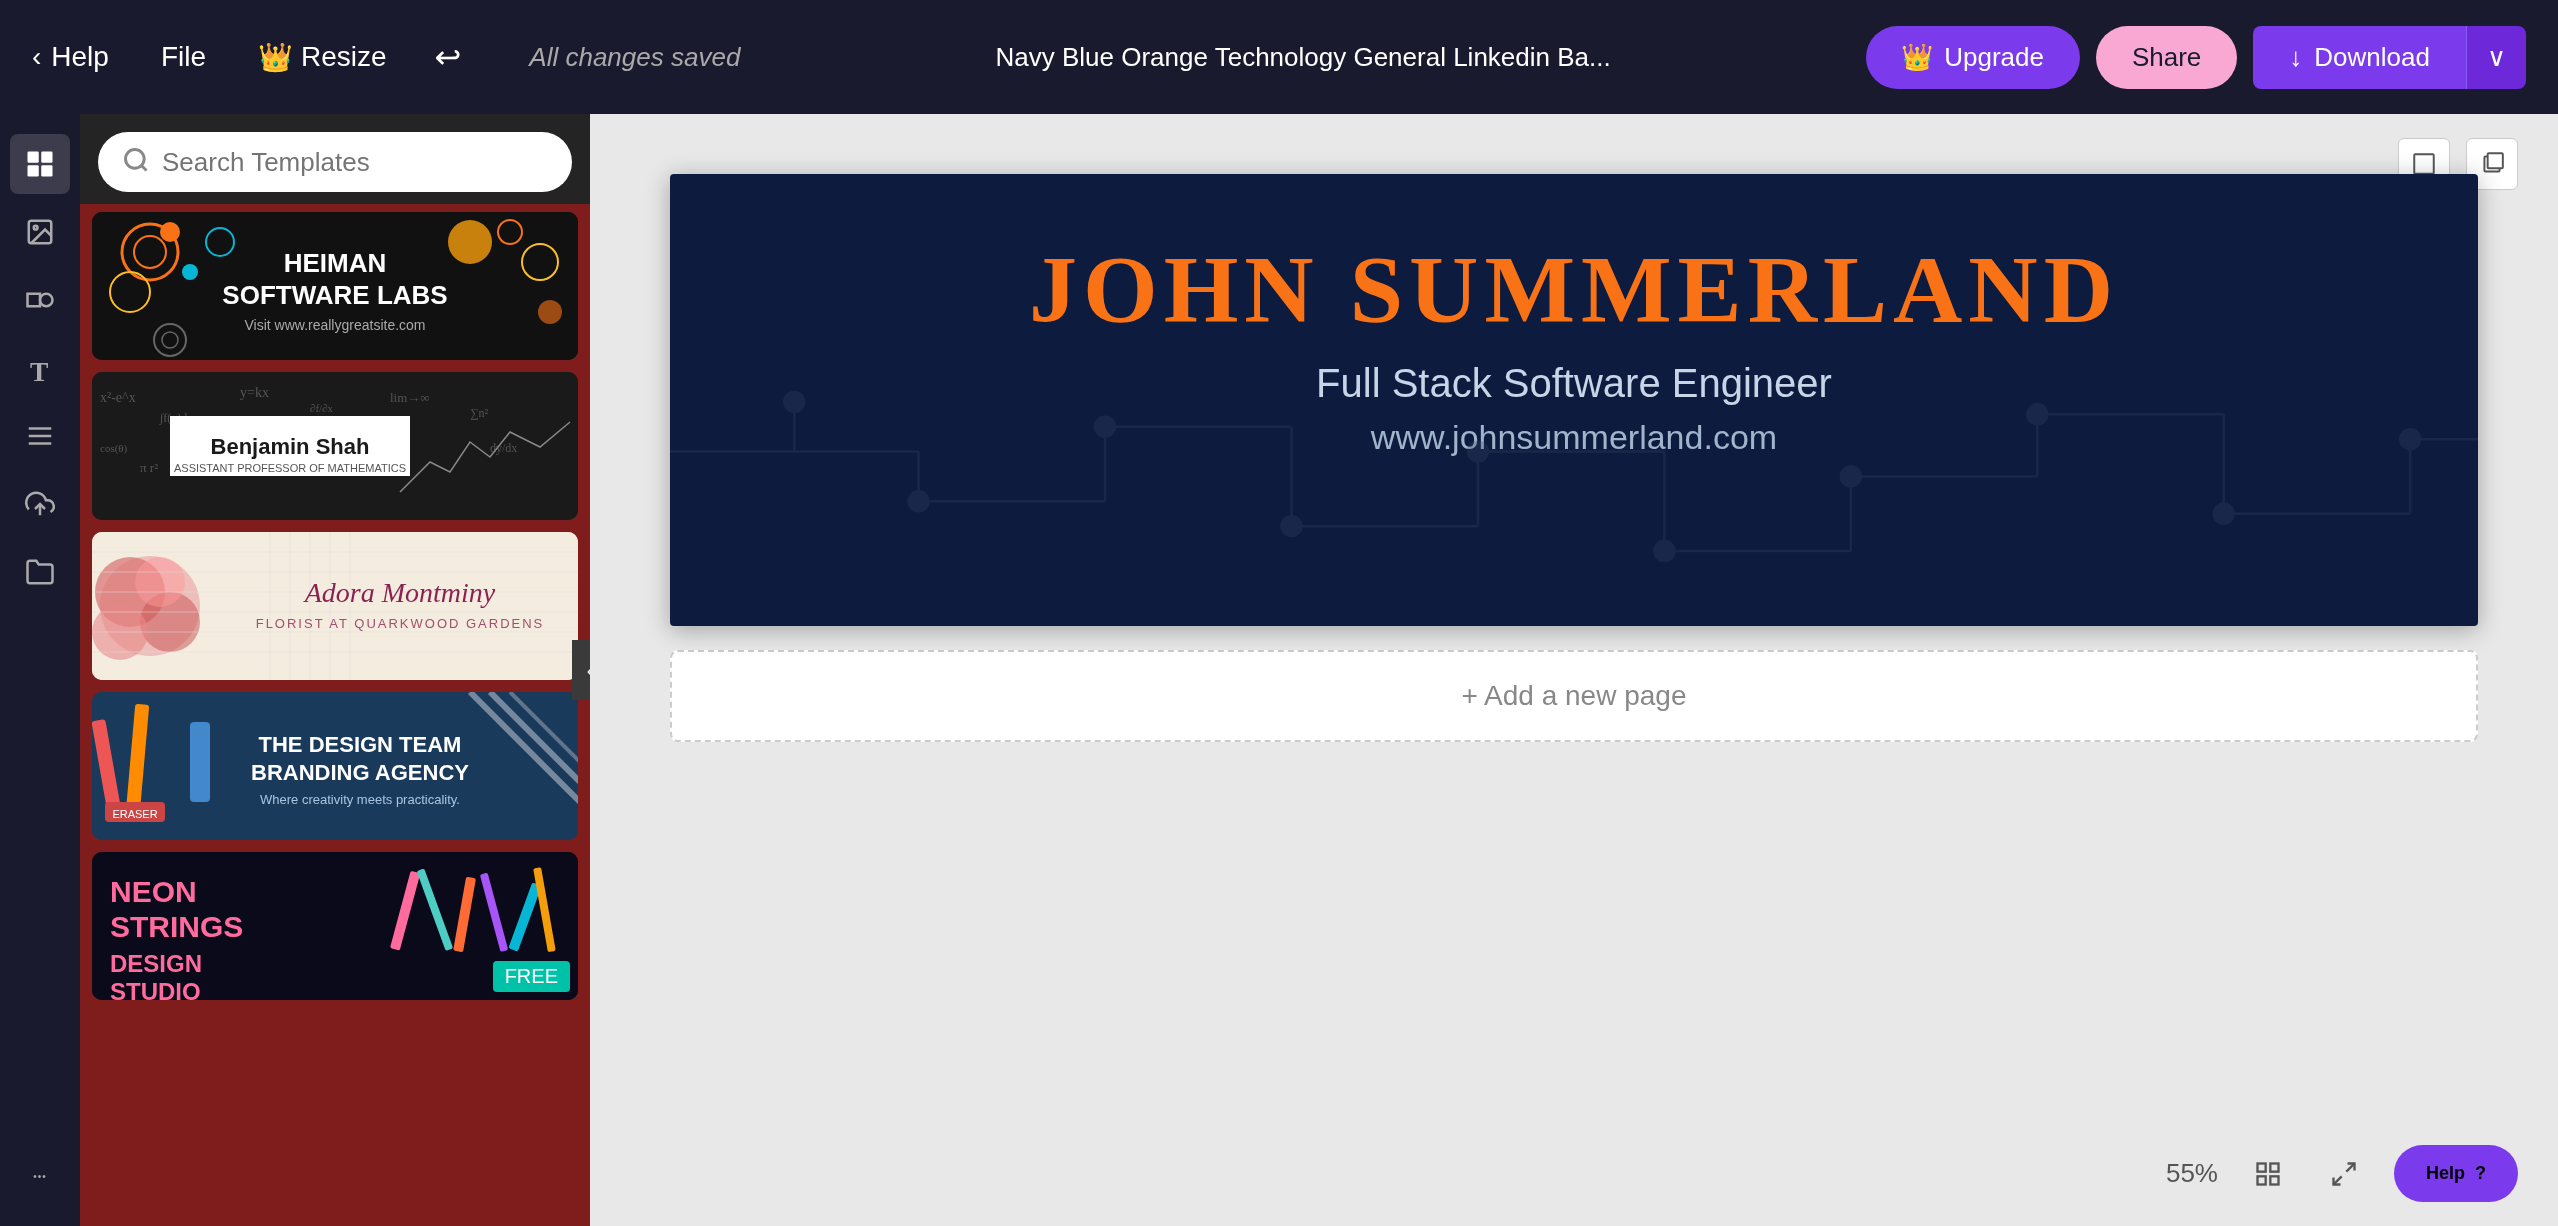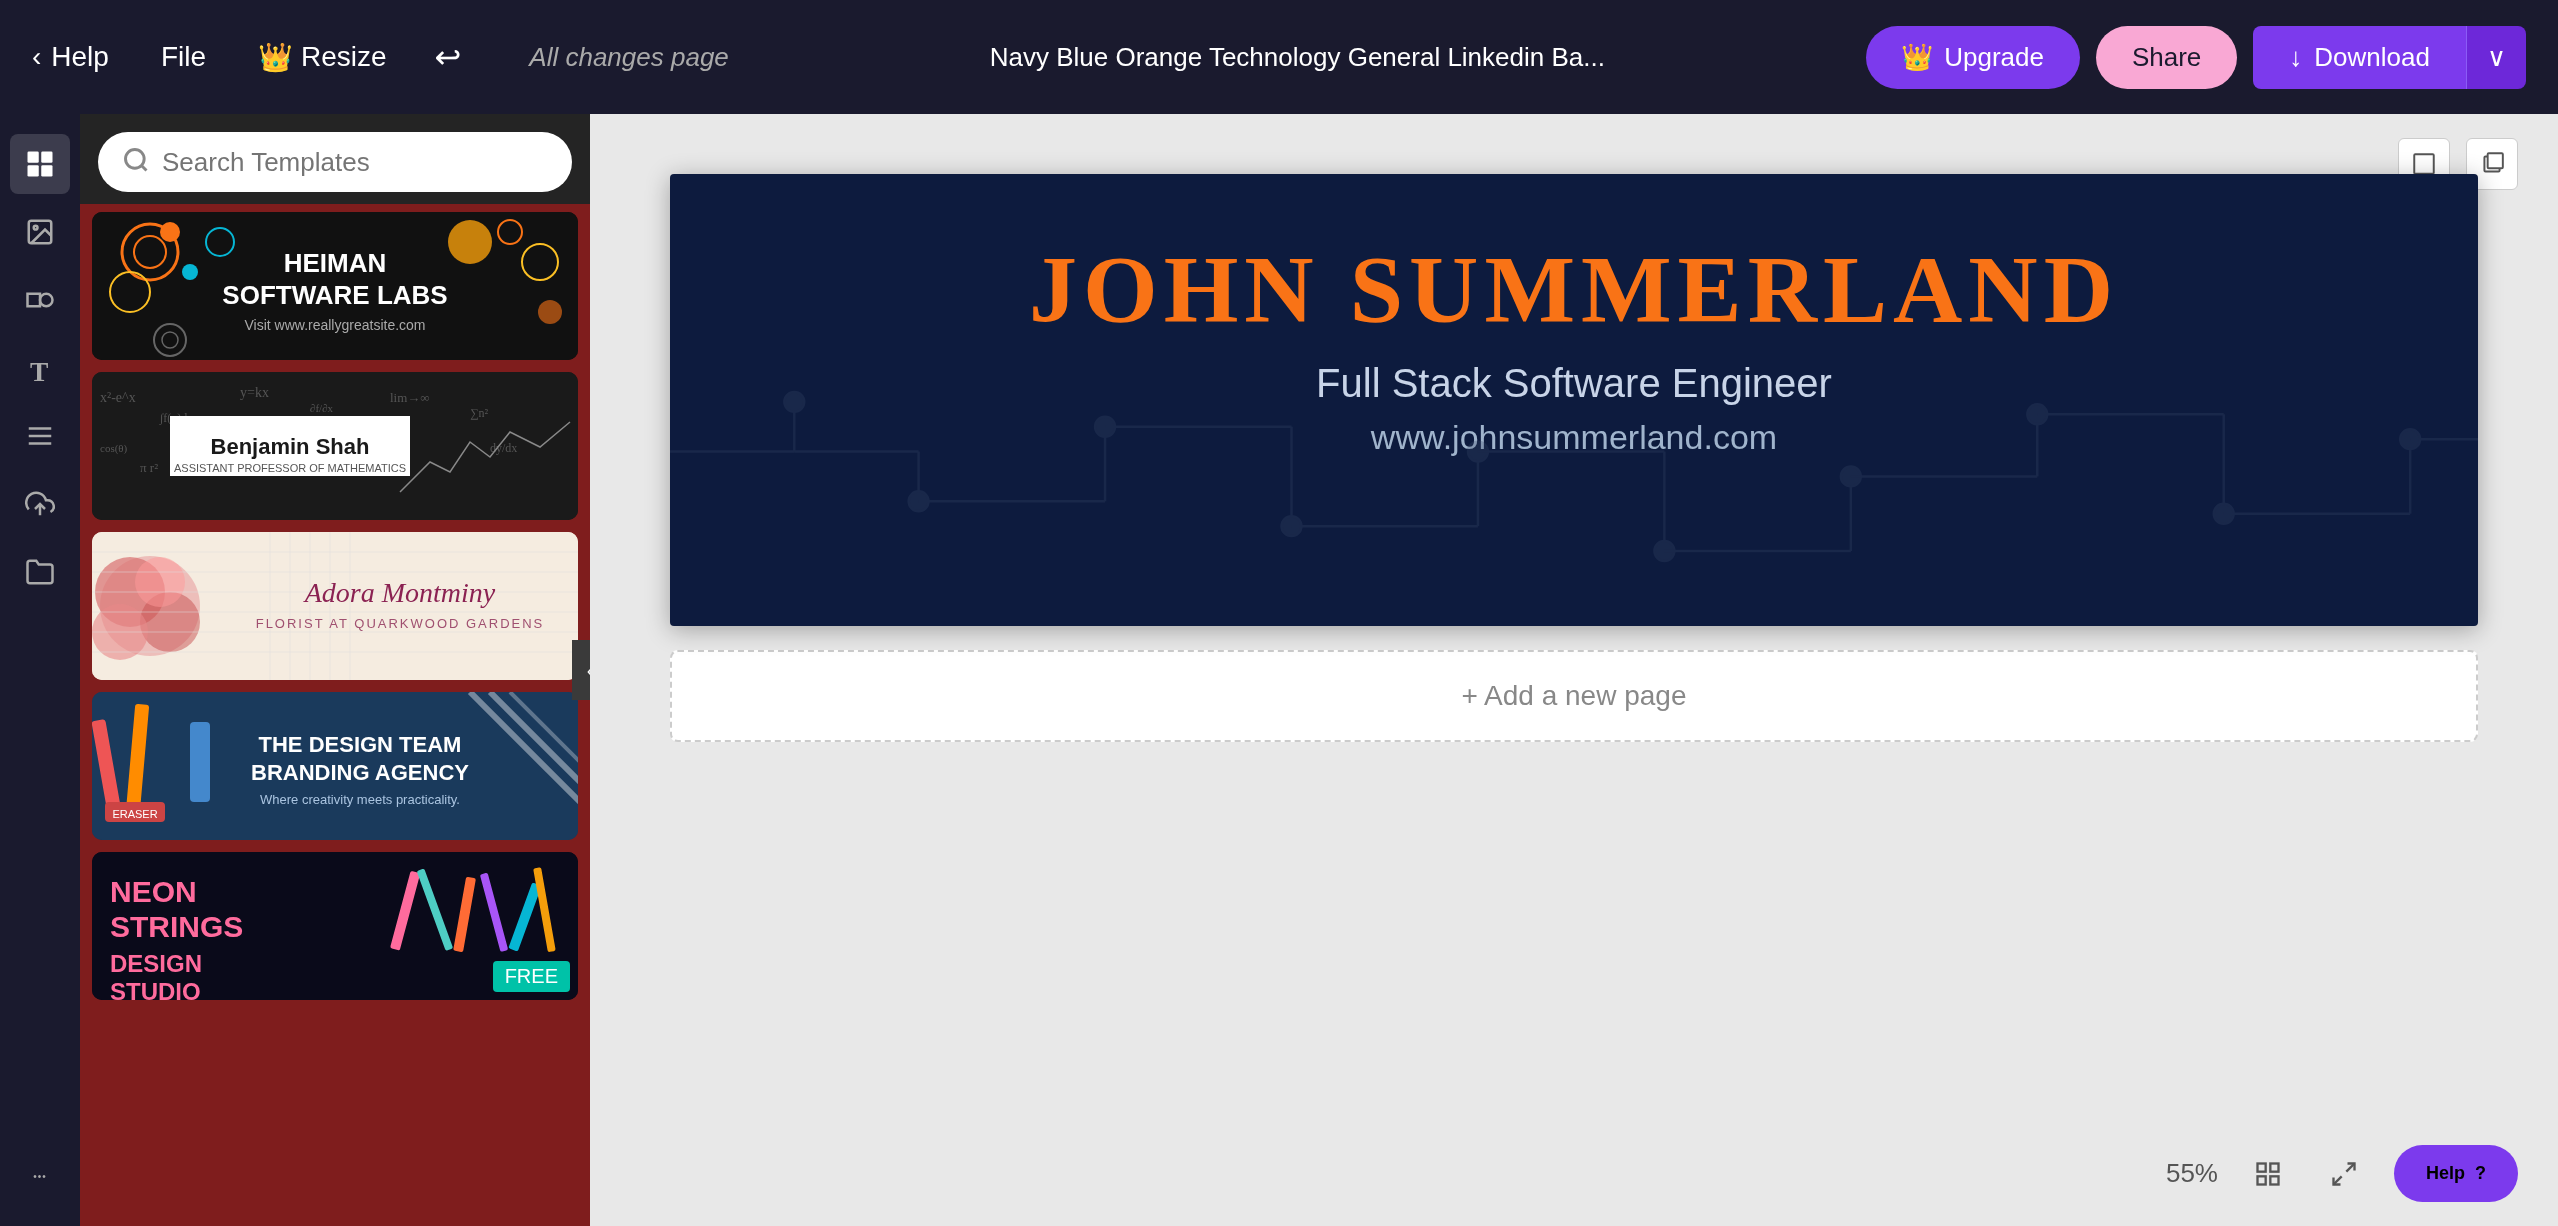--- a/index.html
+++ b/index.html
@@ -187,21 +187,21 @@
     <div class="nav-home">
       <span>‹</span>
       <span>Help</span>
     </div>
     <div class="nav-item">File</div>
     <div class="nav-resize">
       <span>👑</span>
       <span>Resize</span>
     </div>
     <div class="nav-undo">↩</div>
-    <div class="nav-saved">All changes page</div>
+    <div class="nav-saved">All changes saved</div>
   </div>
   <div class="topbar-center">Navy Blue Orange Technology General Linkedin Ba...</div>
   <div class="topbar-right">
     <button class="btn-upgrade">
       <span>👑</span>
       <span>Upgrade</span>
     </button>
     <button class="btn-share">Share</button>
     <div class="download-group">
       <button class="btn-download">

